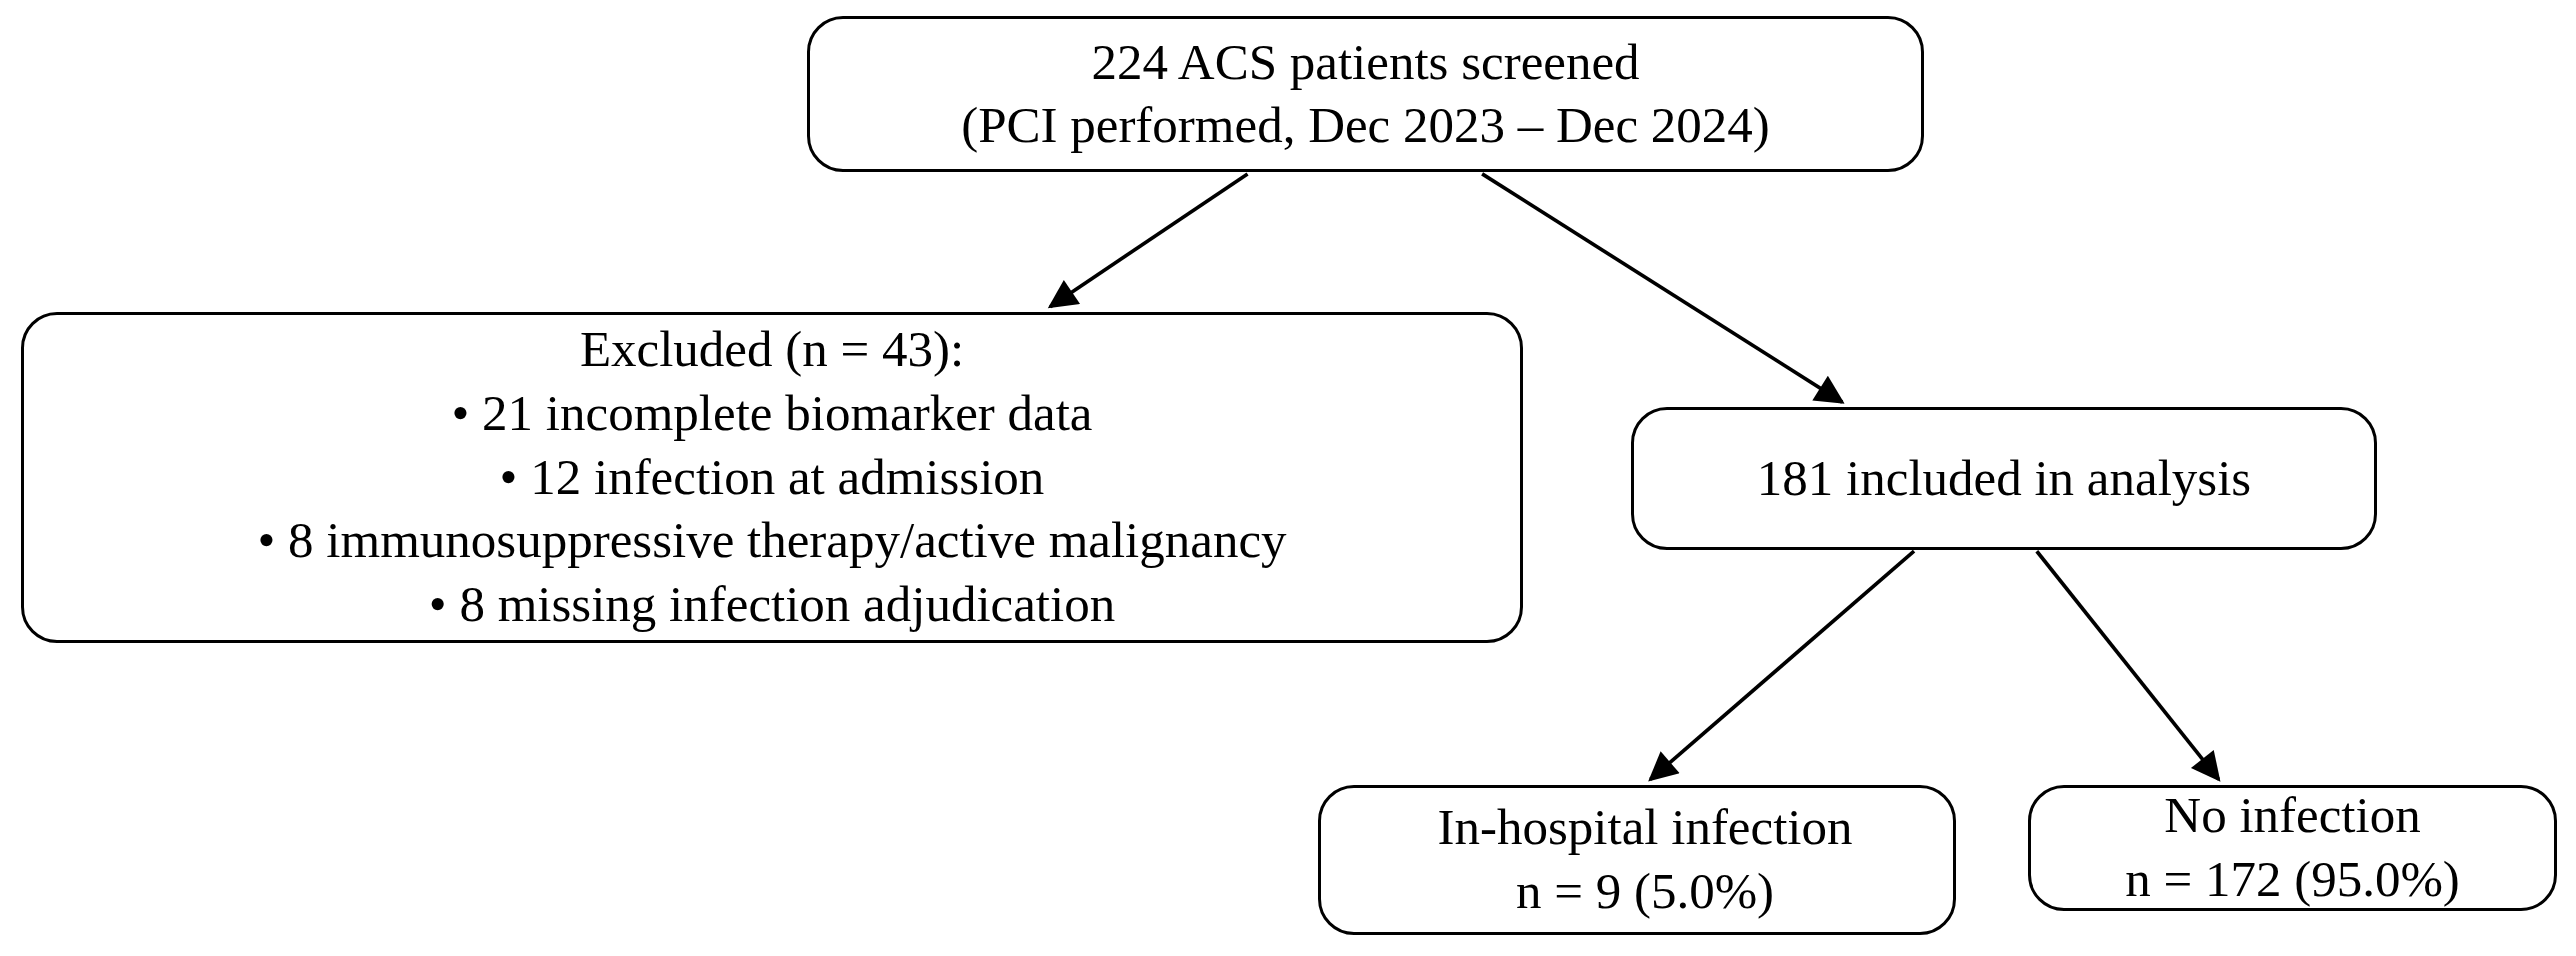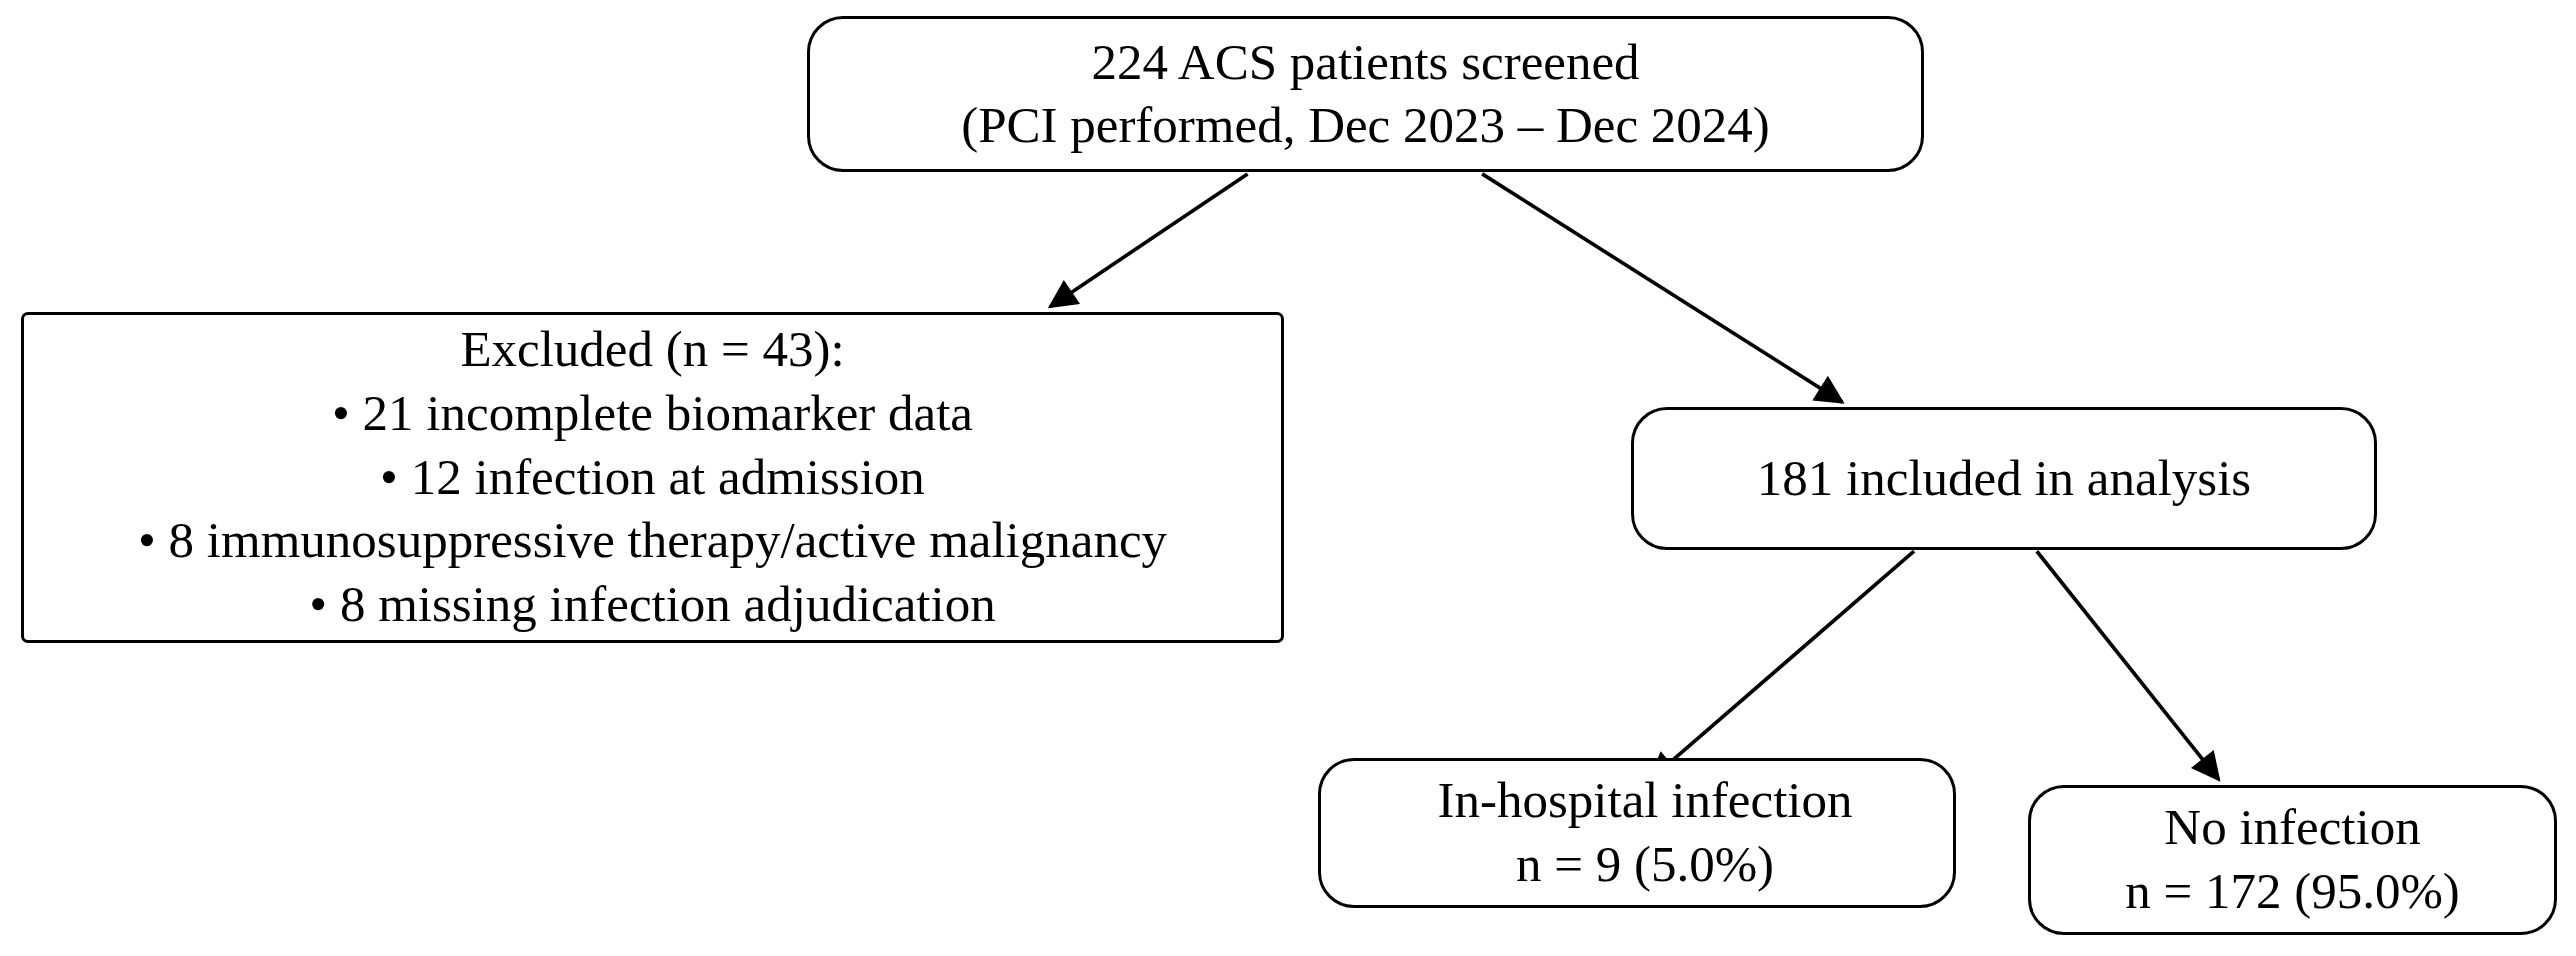--- a/index.html
+++ b/index.html
@@ -38,24 +38,24 @@
     text-align: center;
     font-size: 51px;
     line-height: 1.25;
     white-space: nowrap;
   }
   .node .line {
     display: block;
   }
   
   #node-screened     { left: 807px;  top: 16.4px;  width: 1117px; height: 156px; }
-  #node-excluded     { left: 21px;   top: 312px; width: 1263px; height: 331px; border-radius: 7px; }
+  #node-excluded     { left: 21px;   top: 312px; width: 1502px; height: 331px; }
   #node-included     { left: 1596px; top: 407px; width: 746px;  height: 143px; margin-left: 35px; }
-  #node-infection    { left: 1318px; top: 758px; width: 638px;  height: 150px; padding-left: 16px; }
-  #node-no-infection { left: 2028px; top: 785px; width: 529px;  height: 150px; }
+  #node-infection    { left: 1318px; top: 785px; width: 638px;  height: 150px; padding-left: 16px; }
+  #node-no-infection { left: 2028px; top: 785px; width: 529px;  height: 126px; }
 </style>
 </head>
 <body>
 
 <div class="canvas">
 
   <svg class="edges-layer" viewBox="0 0 2833 1052" xmlns="http://www.w3.org/2000/svg">
     <defs>
       <marker id="arrowhead" viewBox="0 0 10 10" refX="9" refY="5" markerWidth="11" markerHeight="8" orient="auto-start-reverse" markerUnits="strokeWidth">
         <path d="M 0 0 L 10 5 L 0 10 z" fill="#000000"></path>

